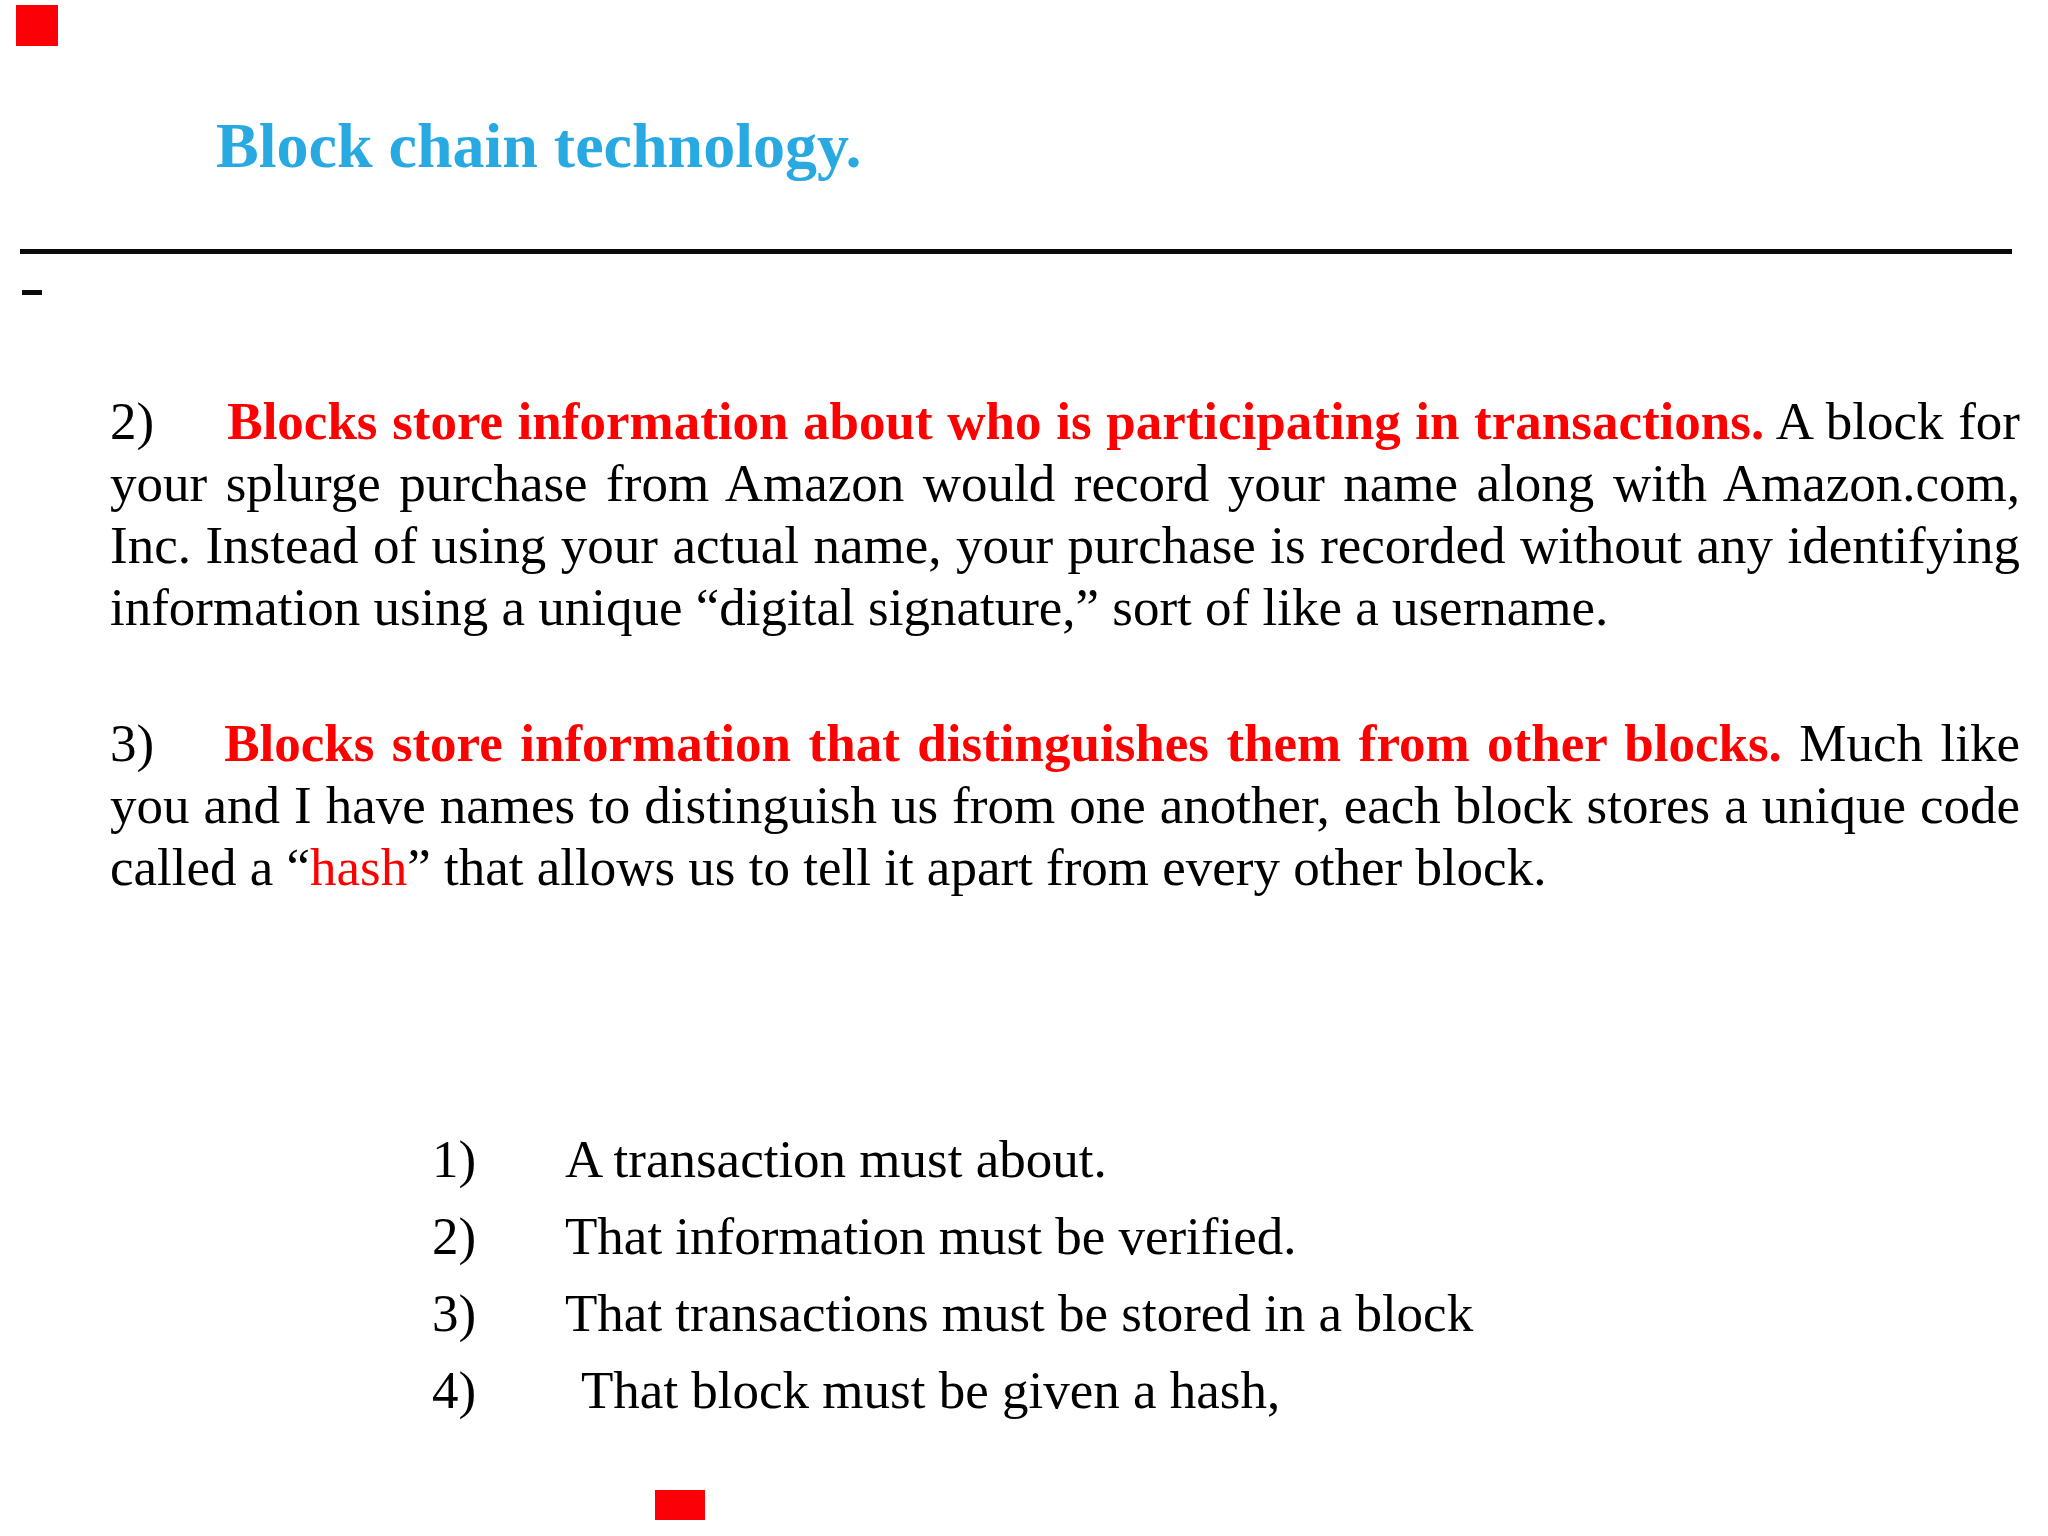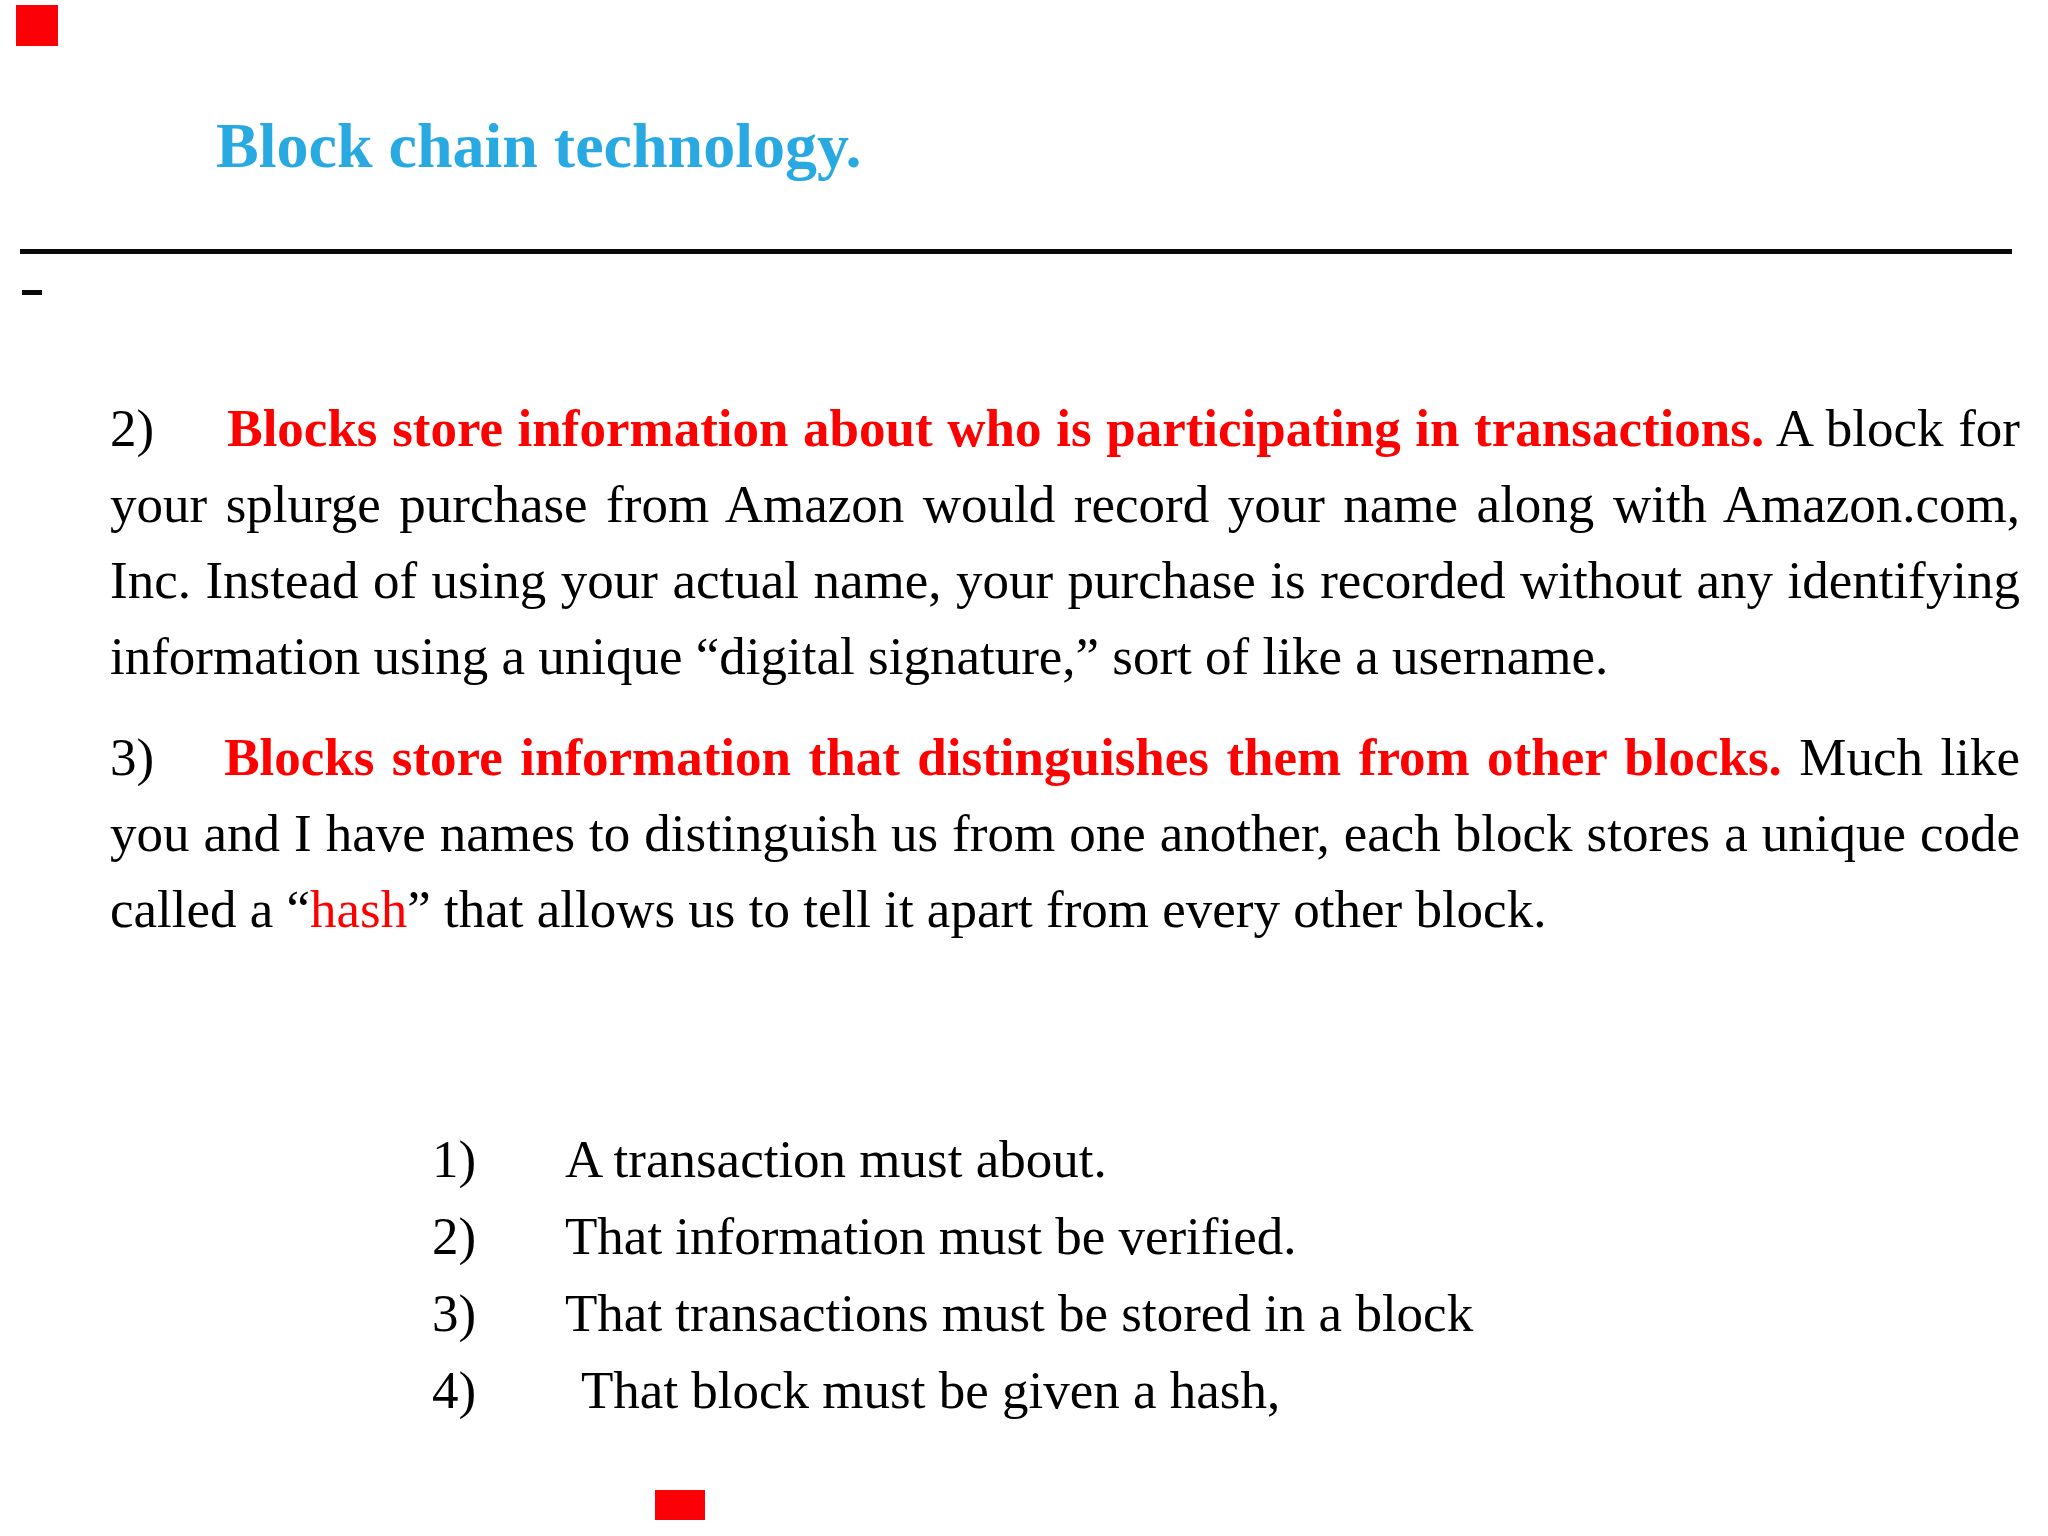--- a/index.html
+++ b/index.html
@@ -25,25 +25,25 @@
     position:absolute;left:20px;top:249px;width:1992px;height:5px;
     background:#0a0a0a;
   }
   #dash{
     position:absolute;left:22px;top:290px;width:20px;height:5px;
     background:#0a0a0a;
   }
   
   .para{
     position:absolute;
-    font-size:53px;line-height:76px;
+    font-size:53px;line-height:62px;
     text-align:justify;
   }
   #para-2{left:110px;top:390px;width:1910px;}
-  #para-3{left:110px;top:712px;width:1910px;margin-top:7px;}
+  #para-3{left:110px;top:712px;width:1910px;}
   #para-when{left:8px;top:925px;width:2032px;word-spacing:-1px;}
   .run.plain{color:#000000;}
   .run.red-bold{color:#fe0000;font-weight:bold;}
   .run.red{color:#fe0000;}
   
   #list{
     position:absolute;left:432px;top:1128px;width:1400px;
     font-size:53px;line-height:62px;
   }
   .list-row{position:absolute;left:0;white-space:nowrap;}

